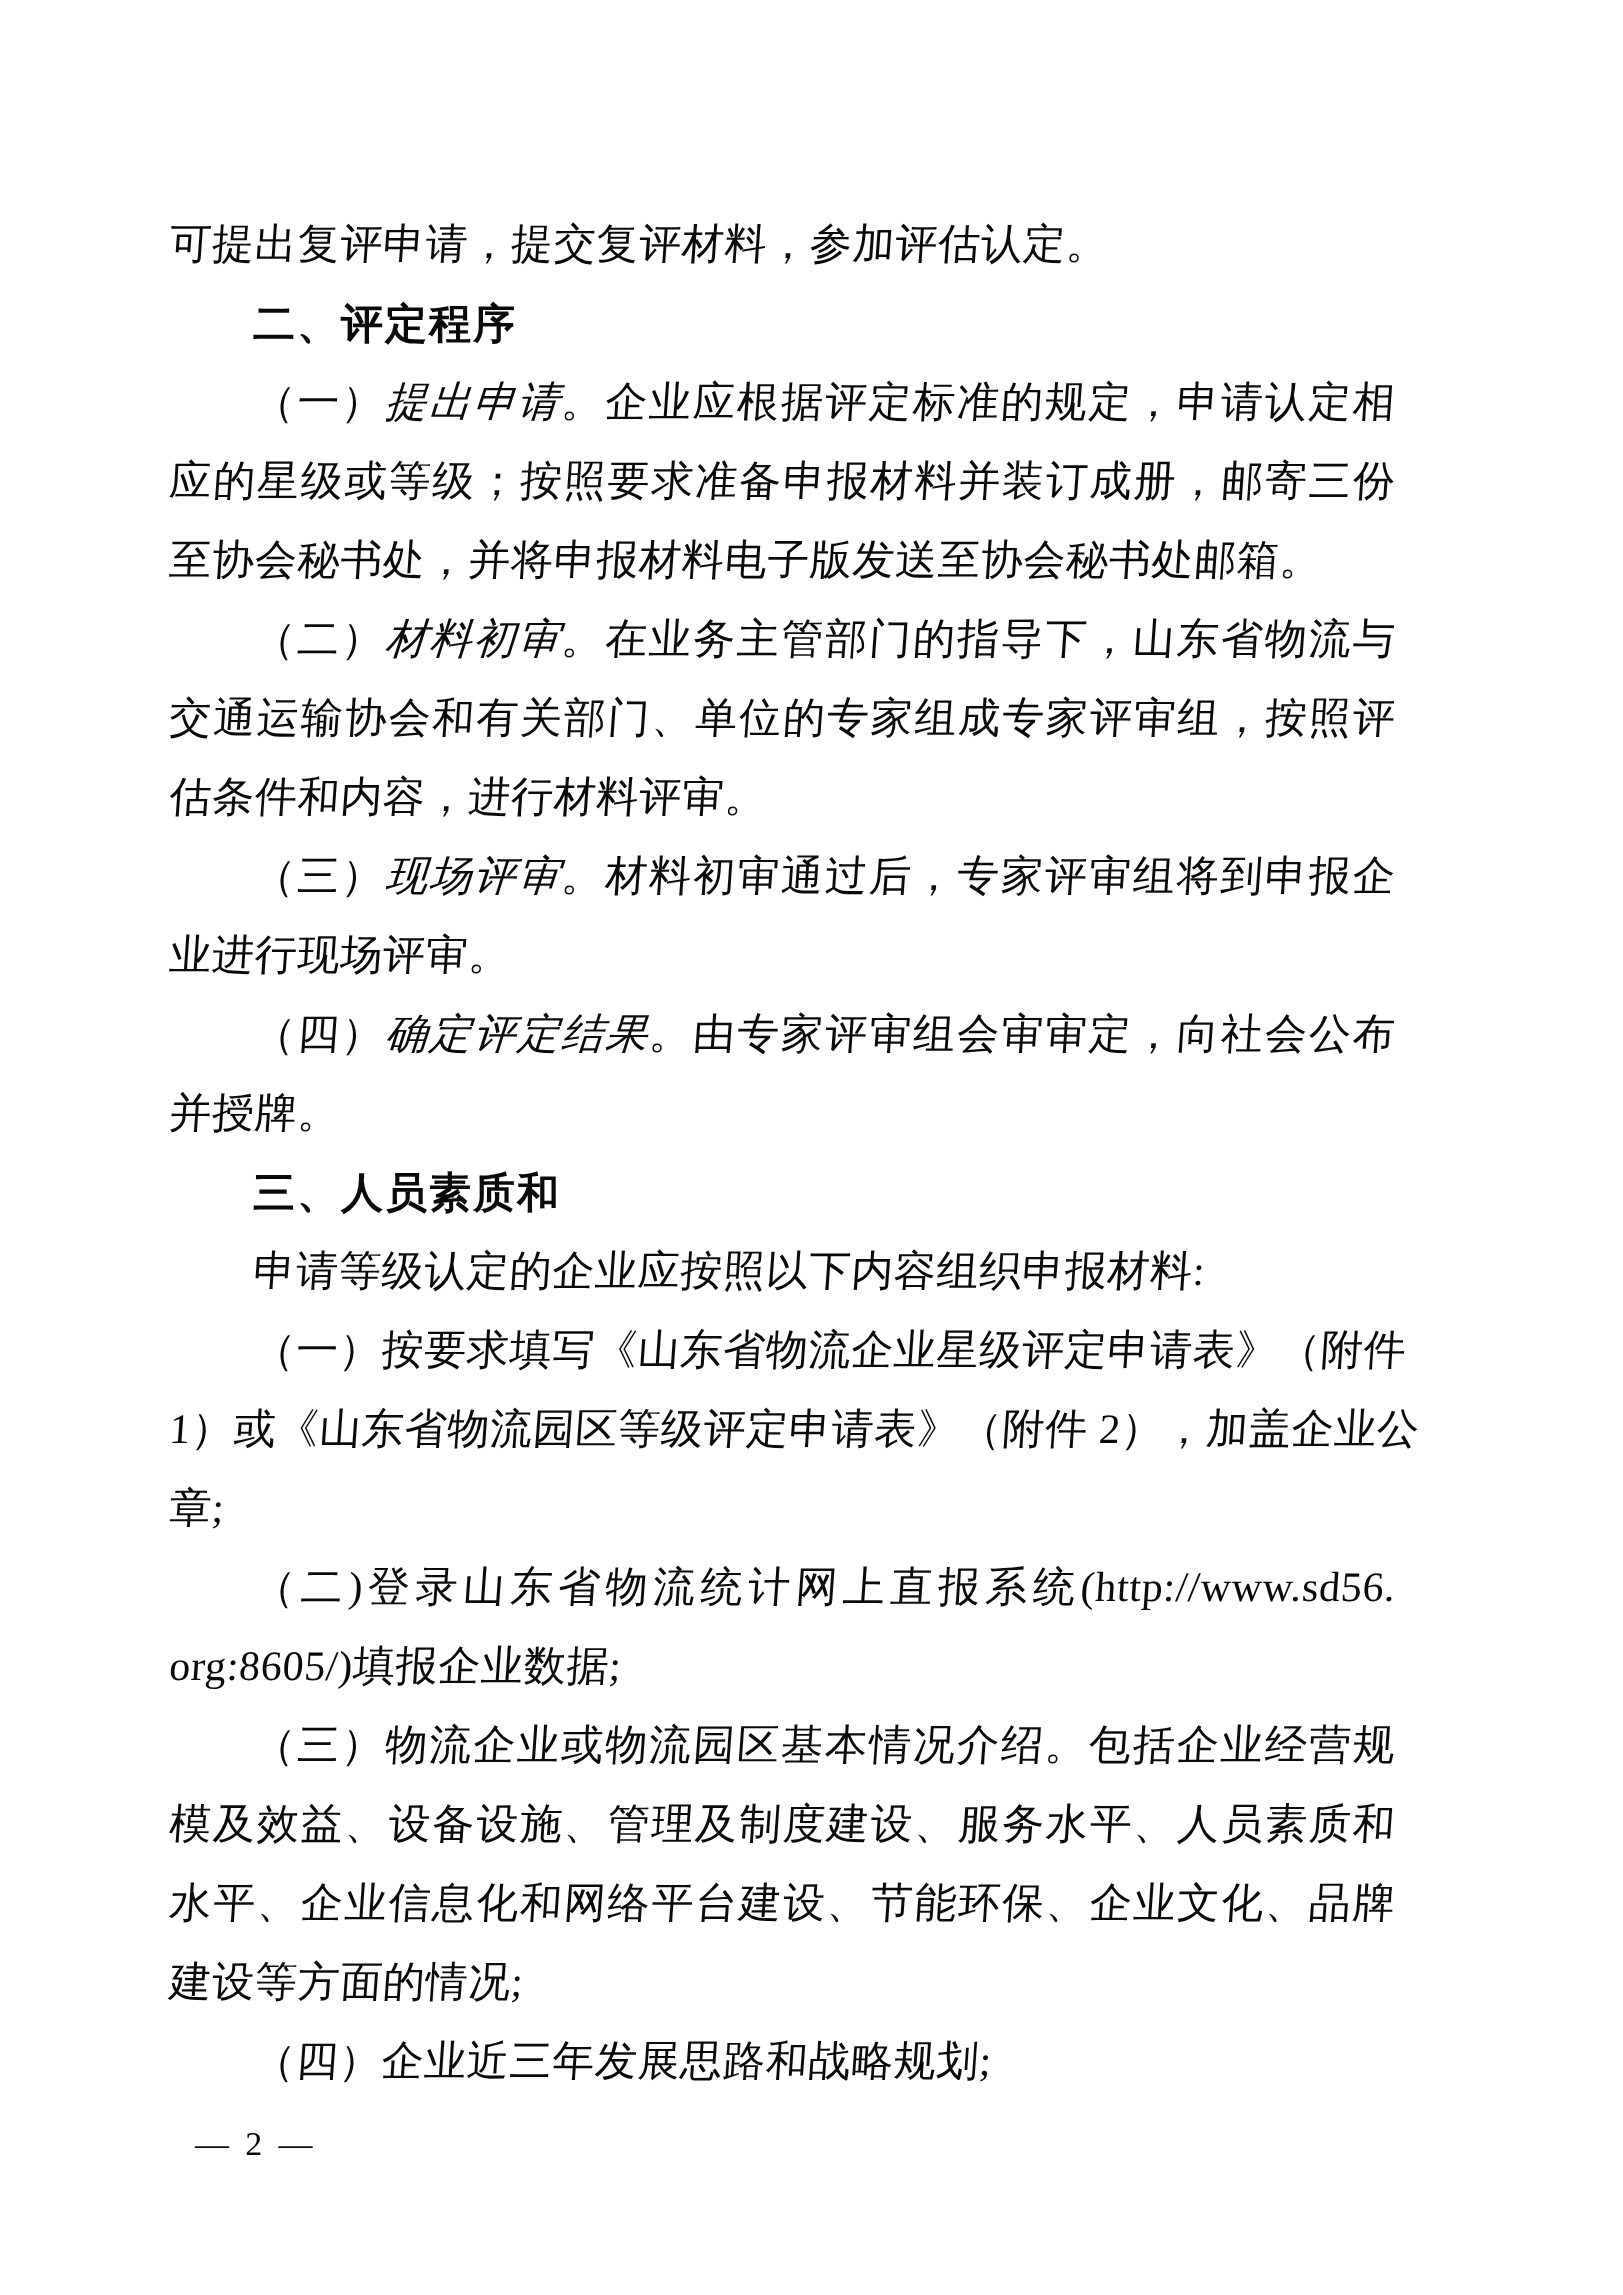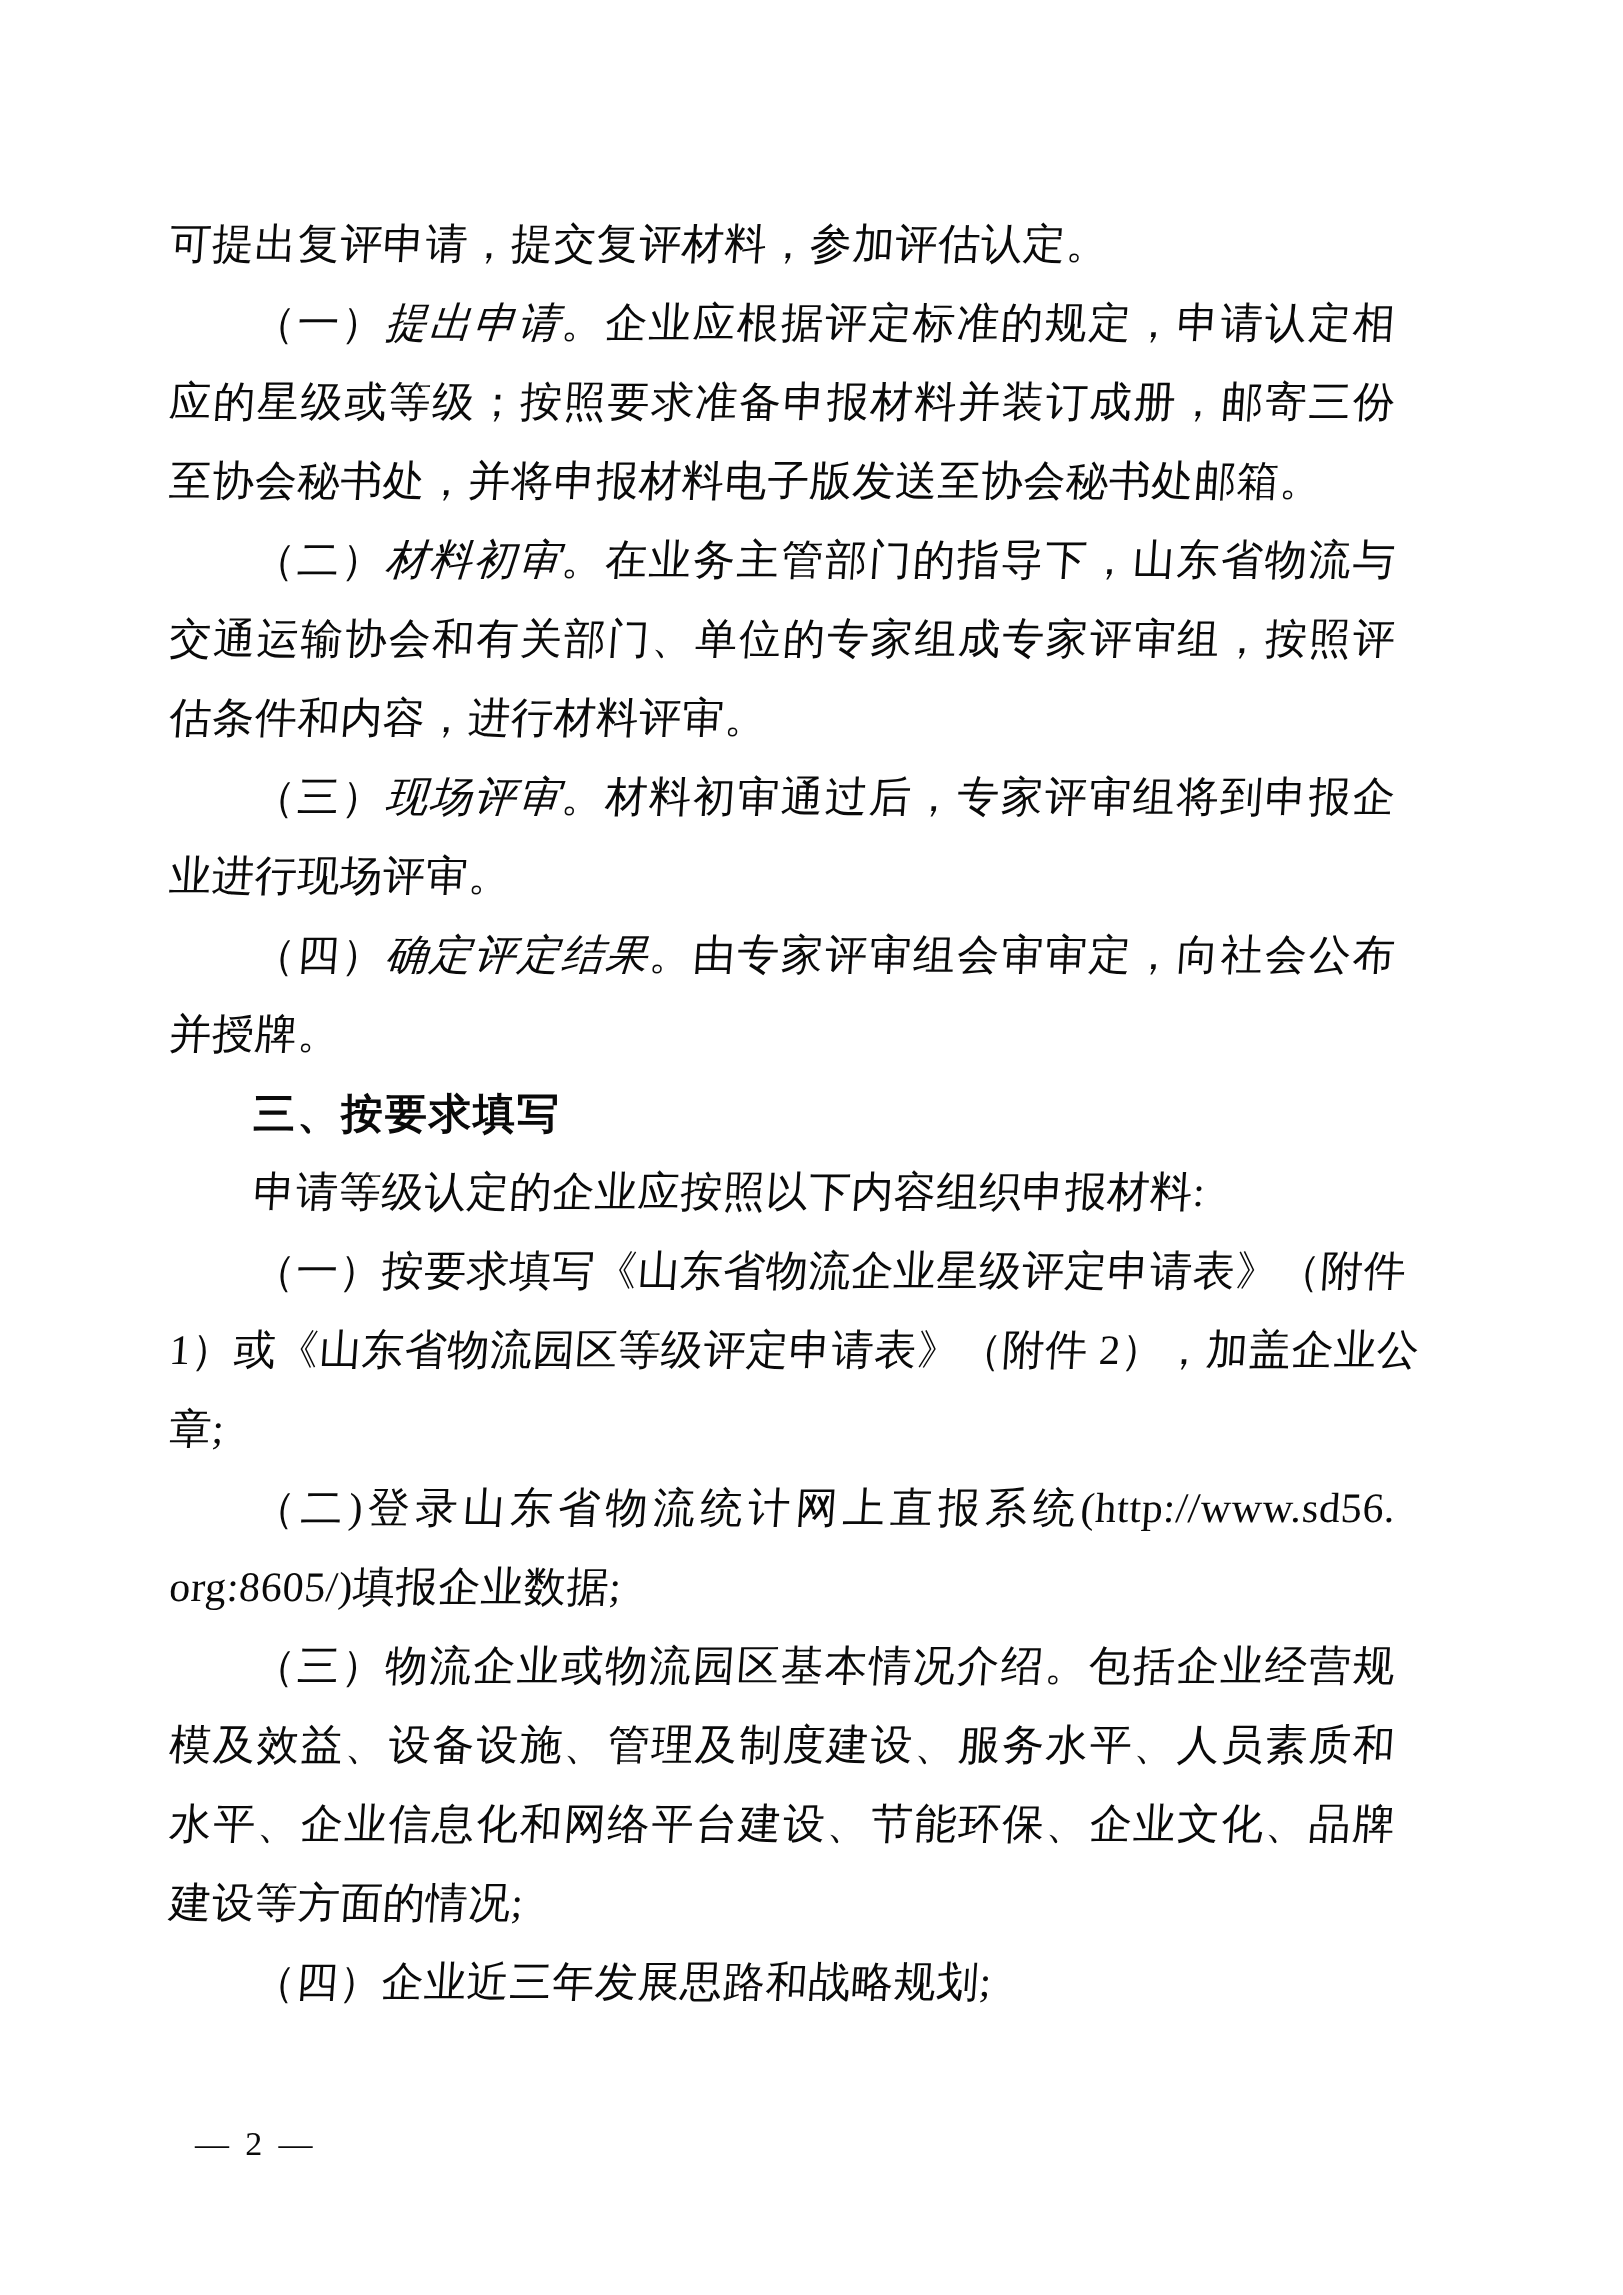--- a/index.html
+++ b/index.html
@@ -65,40 +65,43 @@
   }
 </style>
 </head>
 <body>
 
 <div class="page">
   <div class="doc">
       <div class="block paragraph">
         <div class="line"><span class="run body">可提出复评申请，提交复评材料，参加评估认定。</span></div>
       </div>
+      <div class="block heading">
+        <div class="line indent"><span class="run body">二、评定程序</span></div>
+      </div>
       <div class="block paragraph">
         <div class="line indent justify"><span class="run body">（一）</span><span class="run kai">提出申请</span><span class="run body">。企业应根据评定标准的规定，申请认定相</span></div>
         <div class="line justify"><span class="run body">应的星级或等级；按照要求准备申报材料并装订成册，邮寄三份</span></div>
         <div class="line"><span class="run body">至协会秘书处，并将申报材料电子版发送至协会秘书处邮箱。</span></div>
       </div>
       <div class="block paragraph">
         <div class="line indent justify"><span class="run body">（二）</span><span class="run kai">材料初审</span><span class="run body">。在业务主管部门的指导下，山东省物流与</span></div>
         <div class="line justify"><span class="run body">交通运输协会和有关部门、单位的专家组成专家评审组，按照评</span></div>
         <div class="line"><span class="run body">估条件和内容，进行材料评审。</span></div>
       </div>
       <div class="block paragraph">
         <div class="line indent justify"><span class="run body">（三）</span><span class="run kai">现场评审</span><span class="run body">。材料初审通过后，专家评审组将到申报企</span></div>
         <div class="line"><span class="run body">业进行现场评审。</span></div>
       </div>
       <div class="block paragraph">
         <div class="line indent justify"><span class="run body">（四）</span><span class="run kai">确定评定结果</span><span class="run body">。由专家评审组会审审定，向社会公布</span></div>
         <div class="line"><span class="run body">并授牌。</span></div>
       </div>
       <div class="block heading">
-        <div class="line indent"><span class="run body">三、按要求填写</span></div>
+        <div class="line indent"><span class="run body">三、人员素质和</span></div>
       </div>
       <div class="block paragraph">
         <div class="line indent"><span class="run body">申请等级认定的企业应按照以下内容组织申报材料:</span></div>
       </div>
       <div class="block paragraph">
         <div class="line indent justify"><span class="run body">（一）按要求填写《山东省物流企业星级评定申请表》（附件</span></div>
         <div class="line justify"><span class="run body">1）或《山东省物流园区等级评定申请表》（附件 2），加盖企业公</span></div>
         <div class="line"><span class="run body">章;</span></div>
       </div>
       <div class="block paragraph">

